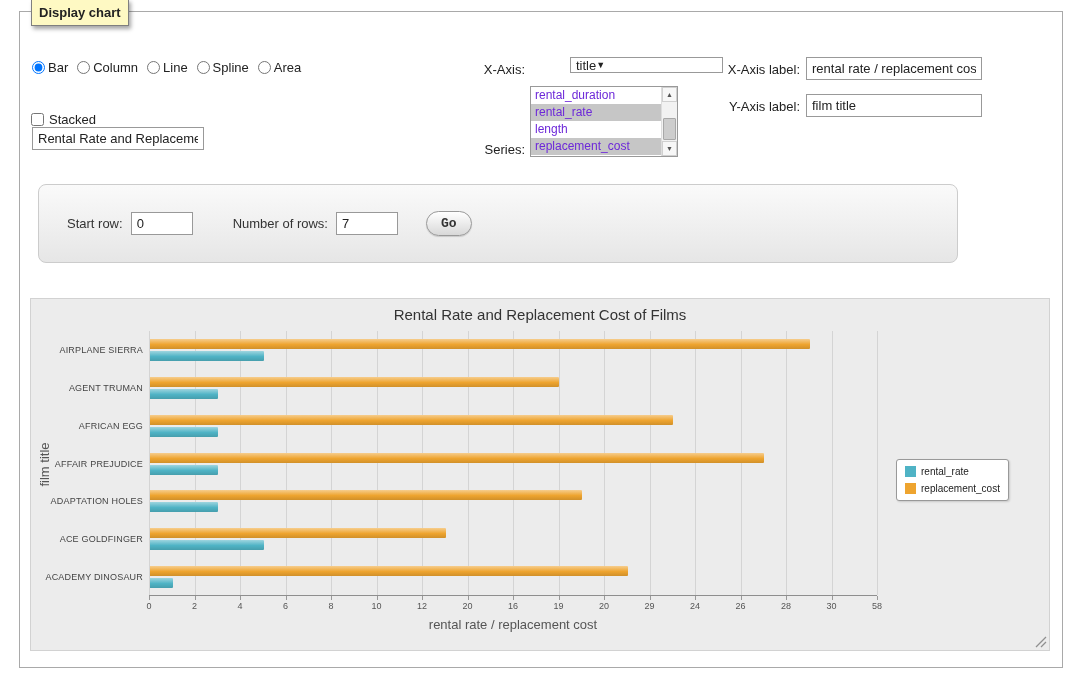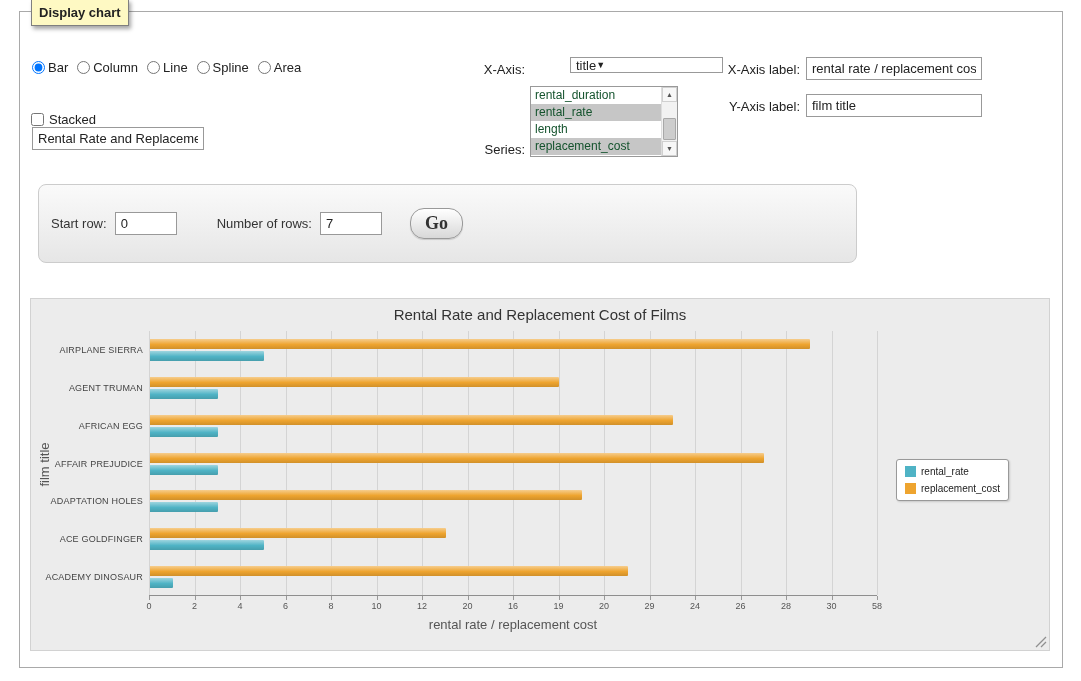--- a/index.html
+++ b/index.html
@@ -17,36 +17,36 @@
   .title-input { position:absolute; left:12px; top:115px; width:172px; height:23px; }
 
   .lbl { font-size:13px; color:#222; position:absolute; }
   .xaxis-lbl { left:425px; top:50px; width:80px; text-align:right; }
   .fake-select { position:absolute; left:510px; top:45px; width:153px; height:16px; border:1px solid #999; background:#fff; font-size:13px; color:#222; display:flex; align-items:center; padding:0 5px;margin-left:40px; }
   .select-arrow { font-size:9px; color:#222; }
 
   .series-lbl { left:453px; top:130px; width:52px; text-align:right; }
   .listbox { position:absolute; left:510px; top:74px; width:148px; height:71px; border:1px solid #999; background:#fff; display:flex; }
   .list-options { flex:1; overflow:hidden; }
-  .list-option { height:17px; line-height:17px; font-size:12px; padding-left:4px; color:#14532d; white-space:nowrap; }
+  .list-option { height:17px; line-height:17px; font-size:12px; padding-left:4px; color:#6d28d9; white-space:nowrap; }
   .list-option.selected { background:#c6c6c6; }
   .list-scrollbar { width:16px; border-left:1px solid #ddd; background:#f2f2f2; position:relative; display:flex; flex-direction:column; }
   .scroll-btn { height:15px; background:#f7f7f7; border:1px solid #d0d0d0; font-size:7px; color:#555; display:flex; align-items:center; justify-content:center; }
   .scroll-btn-bottom { margin-top:auto; }
   .scroll-thumb { position:absolute; left:1px; bottom:16px; width:13px; height:22px; background:#cdcdcd; border:1px solid #a8a8a8; border-radius:1px; }
 
   .xlabel-lbl { left:692px; top:50px; width:88px; text-align:right; }
   .xlabel-input { position:absolute; left:786px; top:45px; width:176px; height:23px; }
   .ylabel-lbl { left:692px; top:87px; width:88px; text-align:right; }
   .ylabel-input { position:absolute; left:786px; top:82px; width:176px; height:23px; }
 
-  .rows-panel { position:absolute; left:18px; top:172px; width:819px; height:79px; border:1px solid #ccc; border-radius:8px; background:linear-gradient(#fafafa,#e6e6e6); display:flex; align-items:center; padding-left:12px; gap:8px; font-size:13px; color:#333; }
+  .rows-panel { position:absolute; left:18px; top:172px; width:920px; height:79px; border:1px solid #ccc; border-radius:8px; background:linear-gradient(#fafafa,#e6e6e6); display:flex; align-items:center; padding-left:28px; gap:8px; font-size:13px; color:#333; }
   .rows-panel input { width:62px; height:23px; }
   .num-rows-lbl { margin-left:32px; }
-  .go-button { margin-left:20px; padding:4px 14px; border:1px solid #999; border-radius:14px; background:linear-gradient(#ffffff,#d8d8d8); font-size:18px; font-weight:bold; color:#333; font-family:Liberation Serif, serif; box-shadow:0 1px 1px rgba(0,0,0,.15); }
+  .go-button { margin-left:20px; padding:4px 14px; border:1px solid #999; border-radius:14px; background:linear-gradient(#ffffff,#d8d8d8); font-size:13px; font-weight:bold; color:#333; font-family:Liberation Mono, monospace; box-shadow:0 1px 1px rgba(0,0,0,.15); }
 
   .chart-panel { position:absolute; left:10px; top:286px; width:1020px; height:353px; background:#ececec; border:1px solid #d2d2d2; }
   .chart-title { position:absolute; top:7px; left:0; width:100%; text-align:center; font-size:15px; color:#333; }
   .plot { position:absolute; left:118px; top:32px; width:728px; height:265px; border-bottom:1px solid #8e8e8e; }
   .gridline { position:absolute; top:0; width:1px; height:100%; background:#d4d4d4; }
   .tickmark { position:absolute; top:265px; width:1px; height:4px; background:#999; }
   .ticklabel { position:absolute; top:270px; width:30px; margin-left:-15px; text-align:center; font-size:9px; color:#555; }
   .catlabel { position:absolute; left:-114px; width:108px; text-align:right; font-size:9px; color:#444; letter-spacing:.2px; }
   .bar { position:absolute; left:1px; height:10px; border-radius:0 1px 1px 0; }
   .x-axis-title { position:absolute; left:118px; top:318px; width:728px; text-align:center; font-size:13px; color:#555; }

